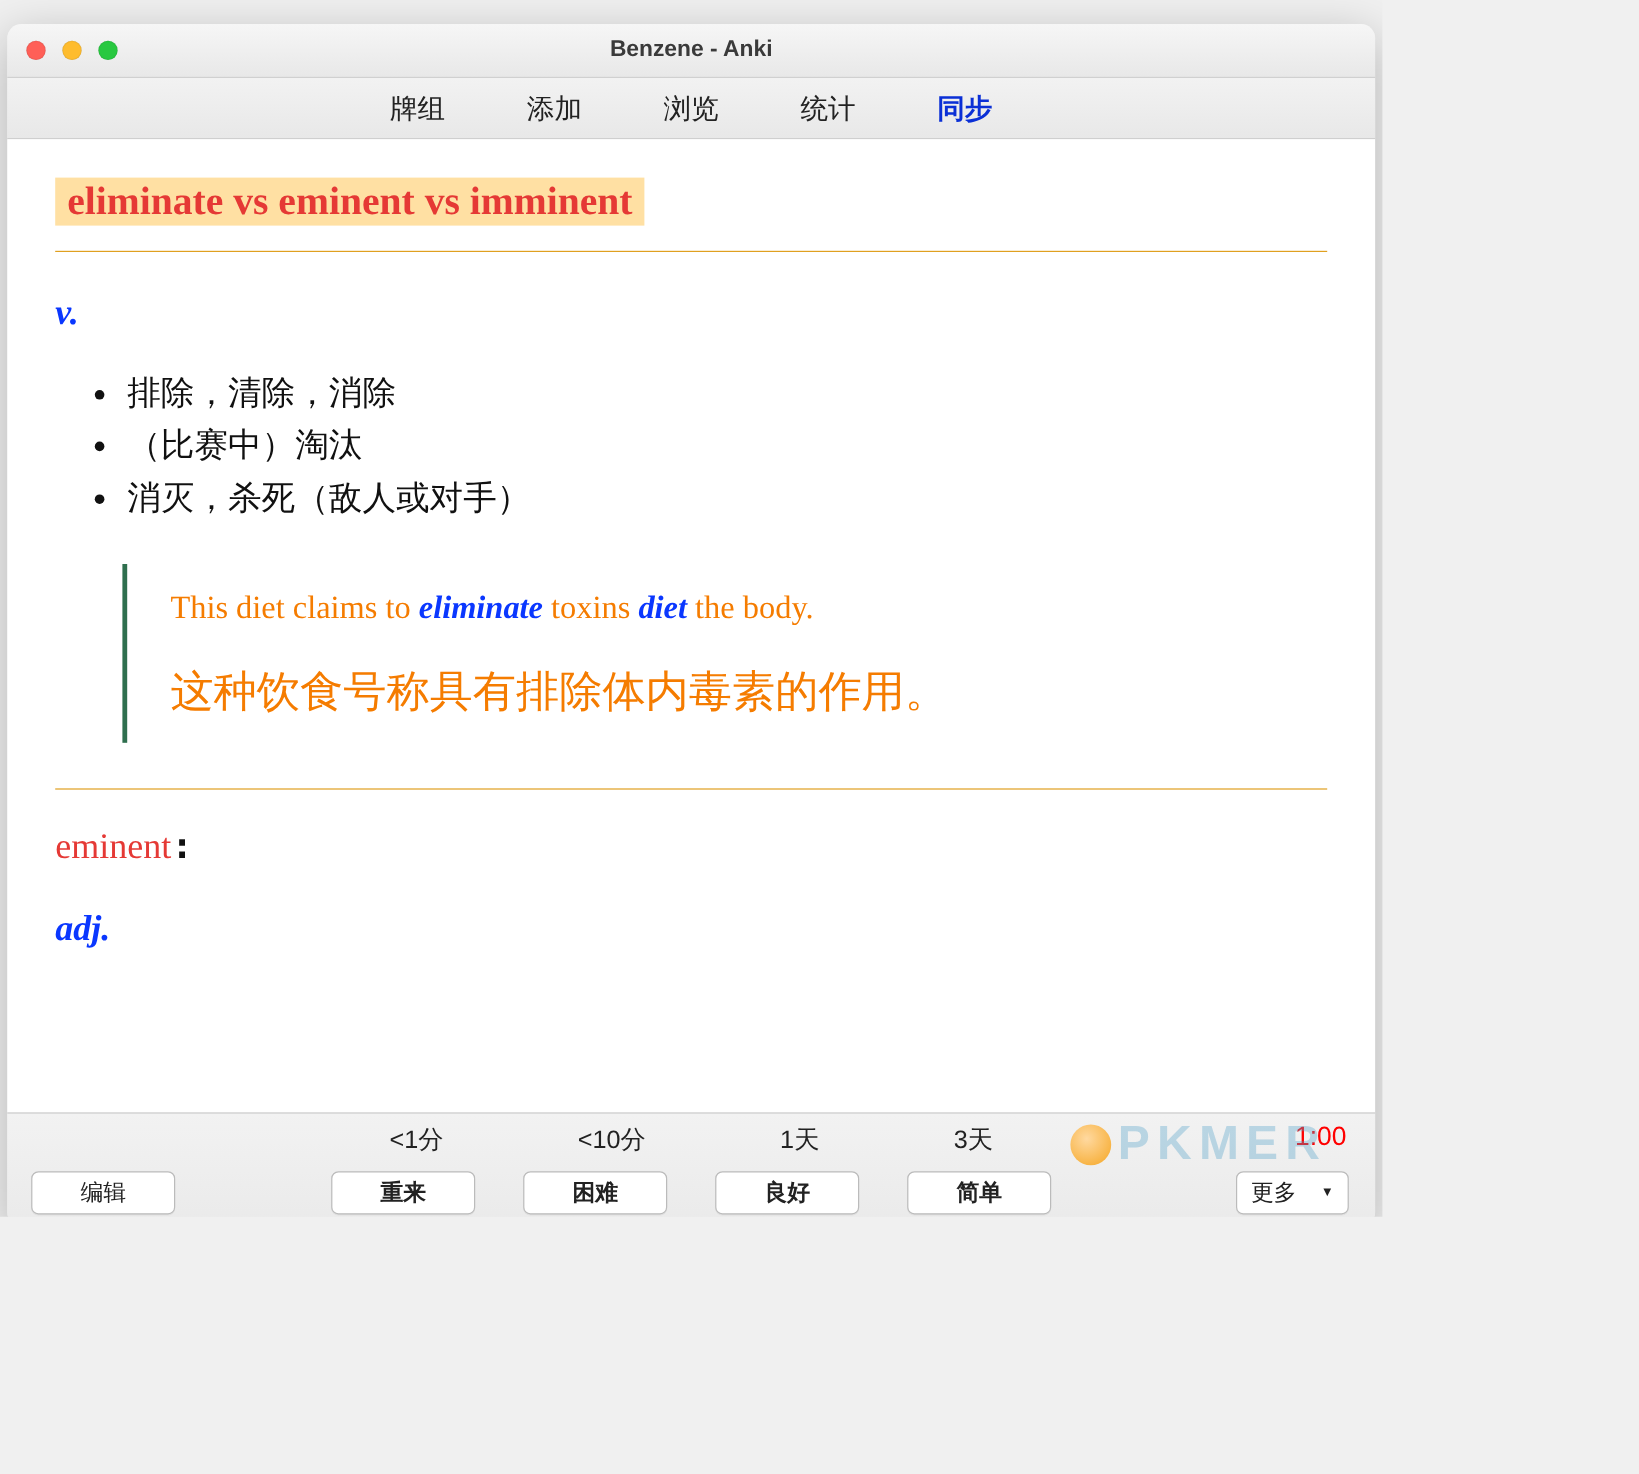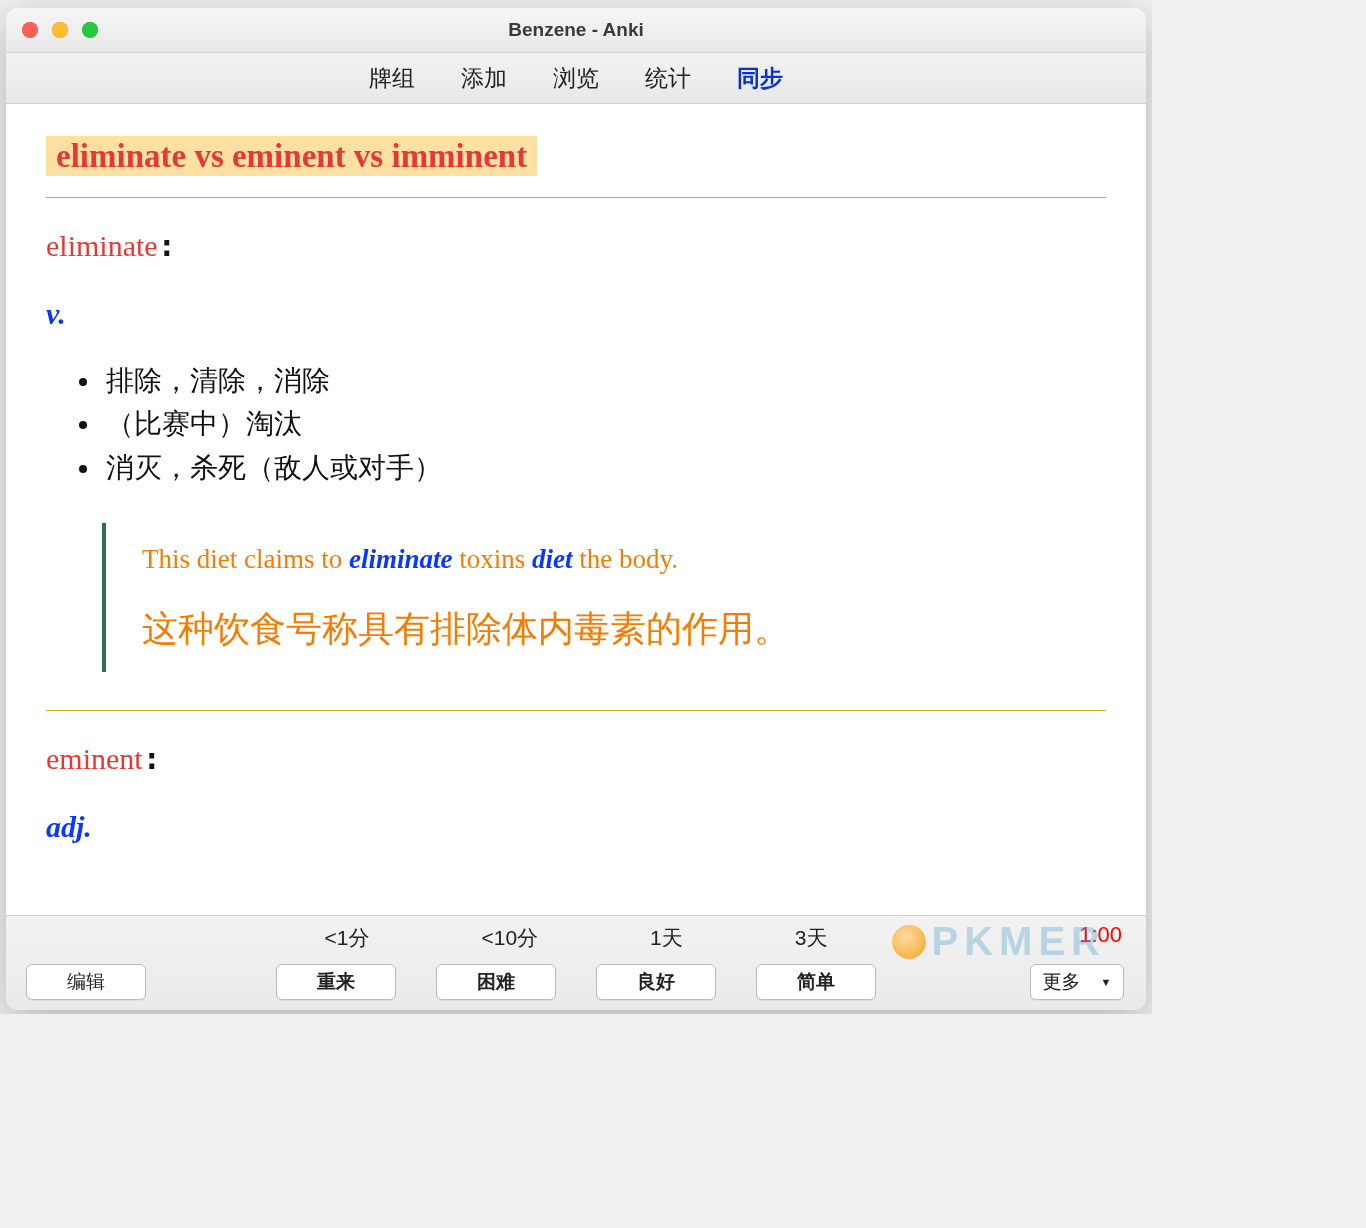--- a/index.html
+++ b/index.html
@@ -6,21 +6,21 @@
     margin: 0; padding: 0;
     width: 1152px; height: 1014px;
     font-family: -apple-system, "Helvetica Neue", Arial, sans-serif;
     background: #f0f0f0;
     overflow: hidden;
   }
   .window {
     position: relative;
     width: 1140px;
     height: 1002px;
-    margin: 8px auto;
+    margin: 20px auto;
     background: #ececec;
     border-radius: 12px;
     box-shadow: 0 10px 40px rgba(0,0,0,0.25);
     display: flex;
     flex-direction: column;
     overflow: hidden;
   }
   
   .titlebar {
     height: 44px;
@@ -44,21 +44,21 @@
   .title {
     flex:1; text-align:center;
     font-size: 19px; font-weight:600; color:#3a3a3a;
   }
   
   .topnav {
     height: 50px;
     background: linear-gradient(#f2f2f2,#e8e8e8);
     border-bottom: 1px solid #cfcfcf;
     display:flex; justify-content:center; align-items:center;
-    gap: 46px;
+    gap: 68px;
     font-size: 23px;
   }
   .topnav .navitem { color:#222; cursor:pointer; }
   .topnav .navitem.active { color:#0a2fd6; font-weight:600;font-family:Liberation Mono, monospace; }
   
   .cardwrap {
     flex:1;
     background:#fff;
     position:relative;
     overflow:hidden;
@@ -193,23 +193,20 @@
     <span class="navitem active">同步</span>
   </div>
 
   <div class="cardwrap">
     <div class="scroll">
       <div class="card-title">
         <span>eliminate vs eminent vs imminent</span>
       </div>
       <hr class="sep">
 
-      <div class="word">
-        <span>eliminate</span><span class="colon">:</span>
-      </div>
       <div class="pos">v.</div>
       <ul class="defs">
         <li>排除，清除，消除</li>
         <li>（比赛中）淘汰</li>
         <li>消灭，杀死（敌人或对手）</li>
       </ul>
       <div class="quote">
         <div>
           <span>This diet claims to </span><span class="em">eliminate</span><span> toxins </span><span class="em">diet</span><span> the body.</span>
         </div>

